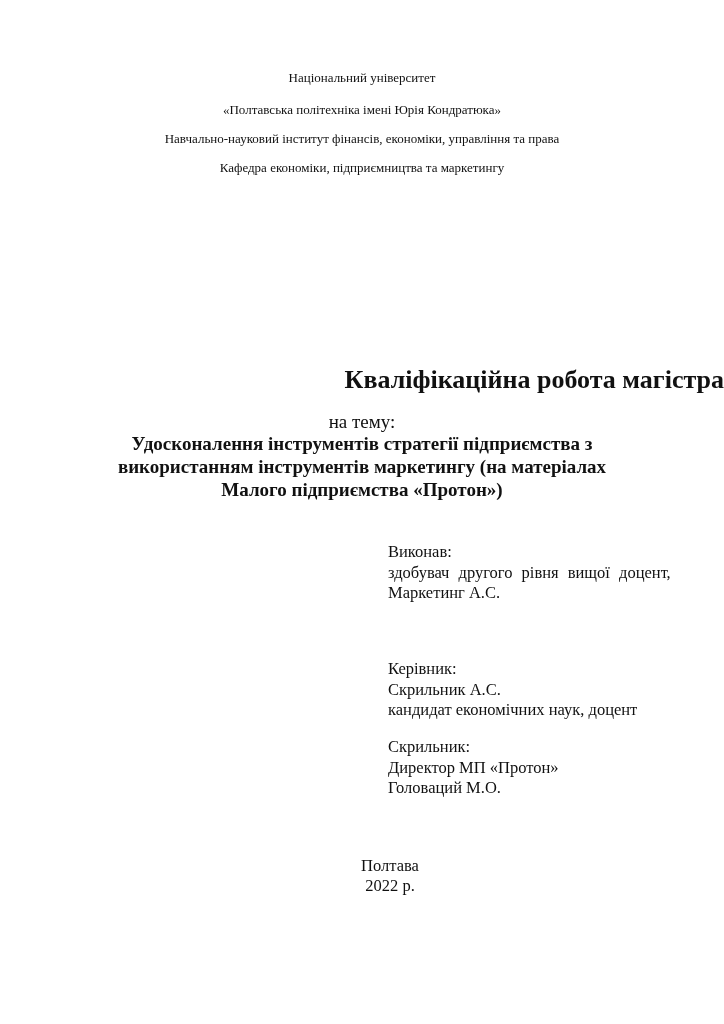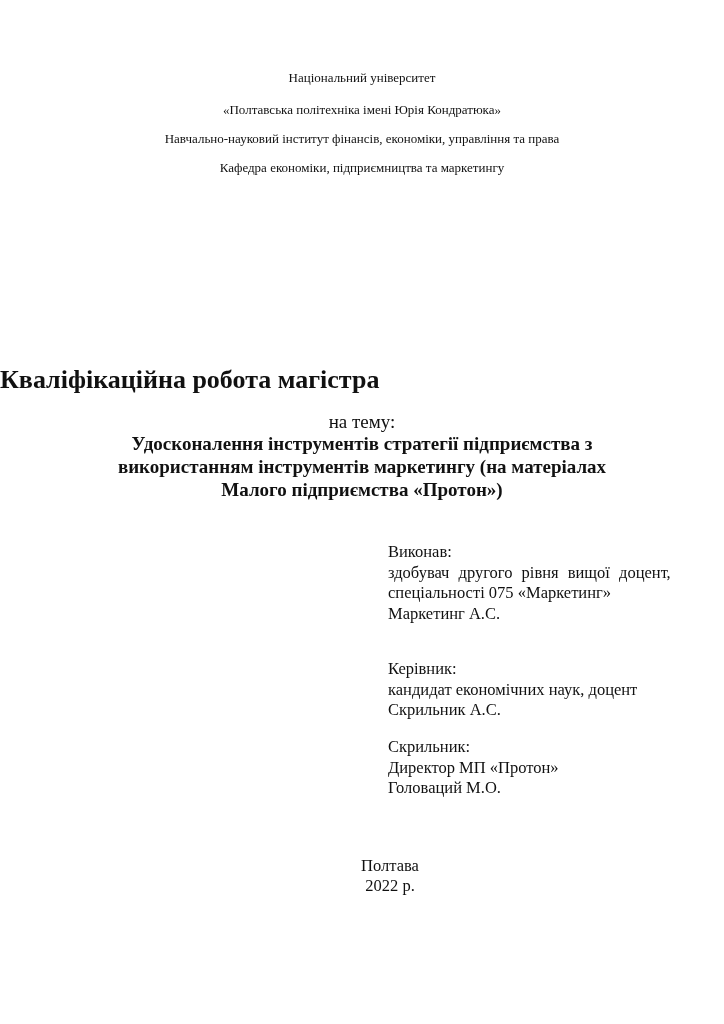--- a/index.html
+++ b/index.html
@@ -21,21 +21,21 @@
       width: 724px;
       text-align: center;
       white-space: nowrap;
       font-size: 13px;
       line-height: 20px;
     }
     .title {
       position: absolute;
       left: 0;
       width: 724px;
-      text-align: left;
+      text-align: right;
       font-weight: bold;
       font-size: 26px;
       line-height: 30px;
       white-space: nowrap;
     }
     .topic-label {
       position: absolute;
       left: 0;
       width: 724px;
       text-align: center;
@@ -86,28 +86,27 @@
   <div class="topic-label" style="top:411px;">на тему:</div>
   <div class="topic" style="top:432px;">
     <div>Удосконалення інструментів стратегії підприємства з</div>
     <div>використанням інструментів маркетингу (на матеріалах</div>
     <div>Малого підприємства «Протон»)</div>
   </div>
 
   <div class="block" style="top:542px;">
     <div>Виконав:</div>
     <div class="justify">здобувач другого рівня вищої доцент,</div>
-    <div>спеціальності 075 «Маркетинг»</div>
     <div>Маркетинг А.С.</div>
   </div>
 
   <div class="block" style="top:659px;">
     <div>Керівник:</div>
+    <div>Скрильник А.С.</div>
     <div>кандидат економічних наук, доцент</div>
-    <div>Скрильник А.С.</div>
   </div>
 
   <div class="block" style="top:737px;">
     <div>Скрильник:</div>
     <div>Директор МП «Протон»</div>
     <div>Головаций М.О.</div>
   </div>
 
   <div class="footer" style="top:856px;">Полтава</div>
   <div class="footer" style="top:876px;">2022 р.</div>

